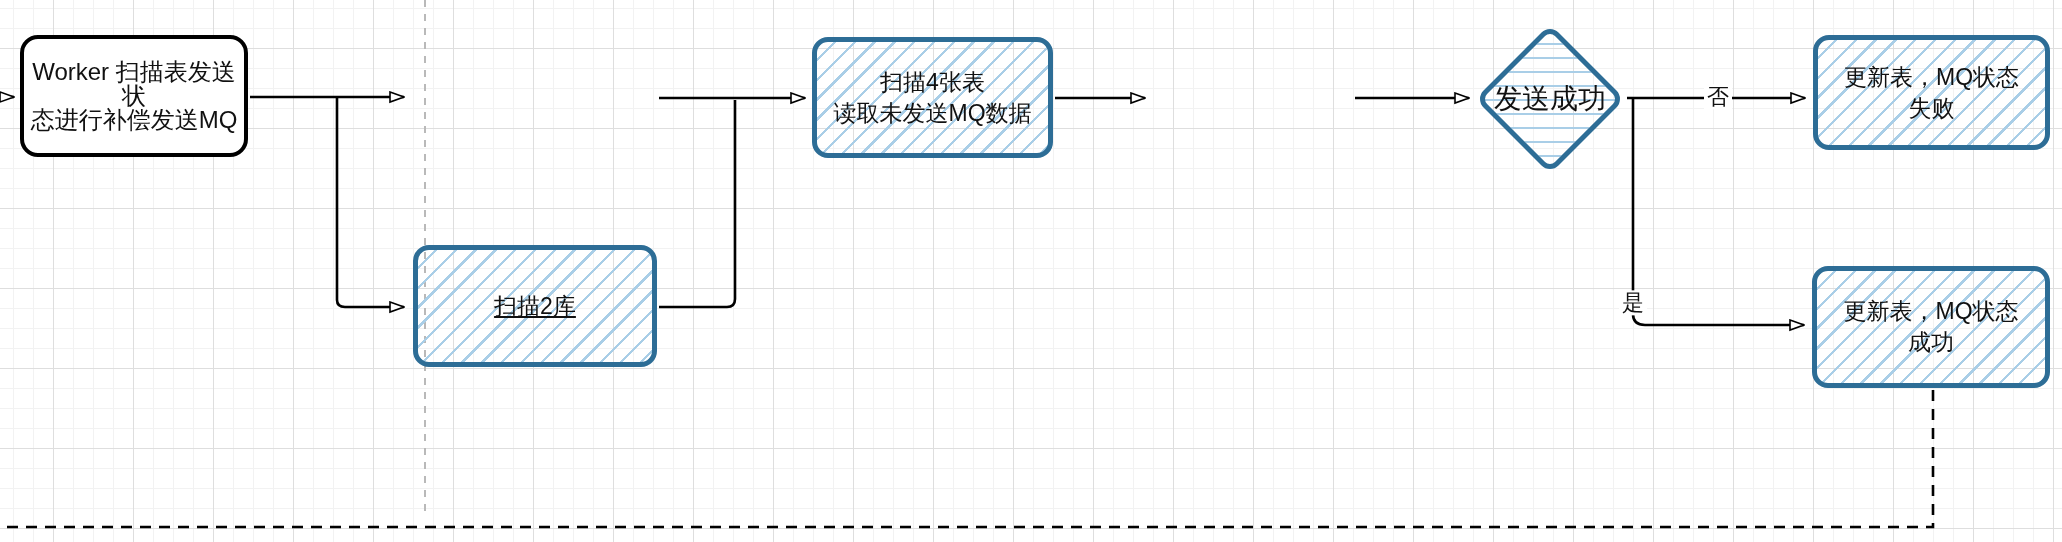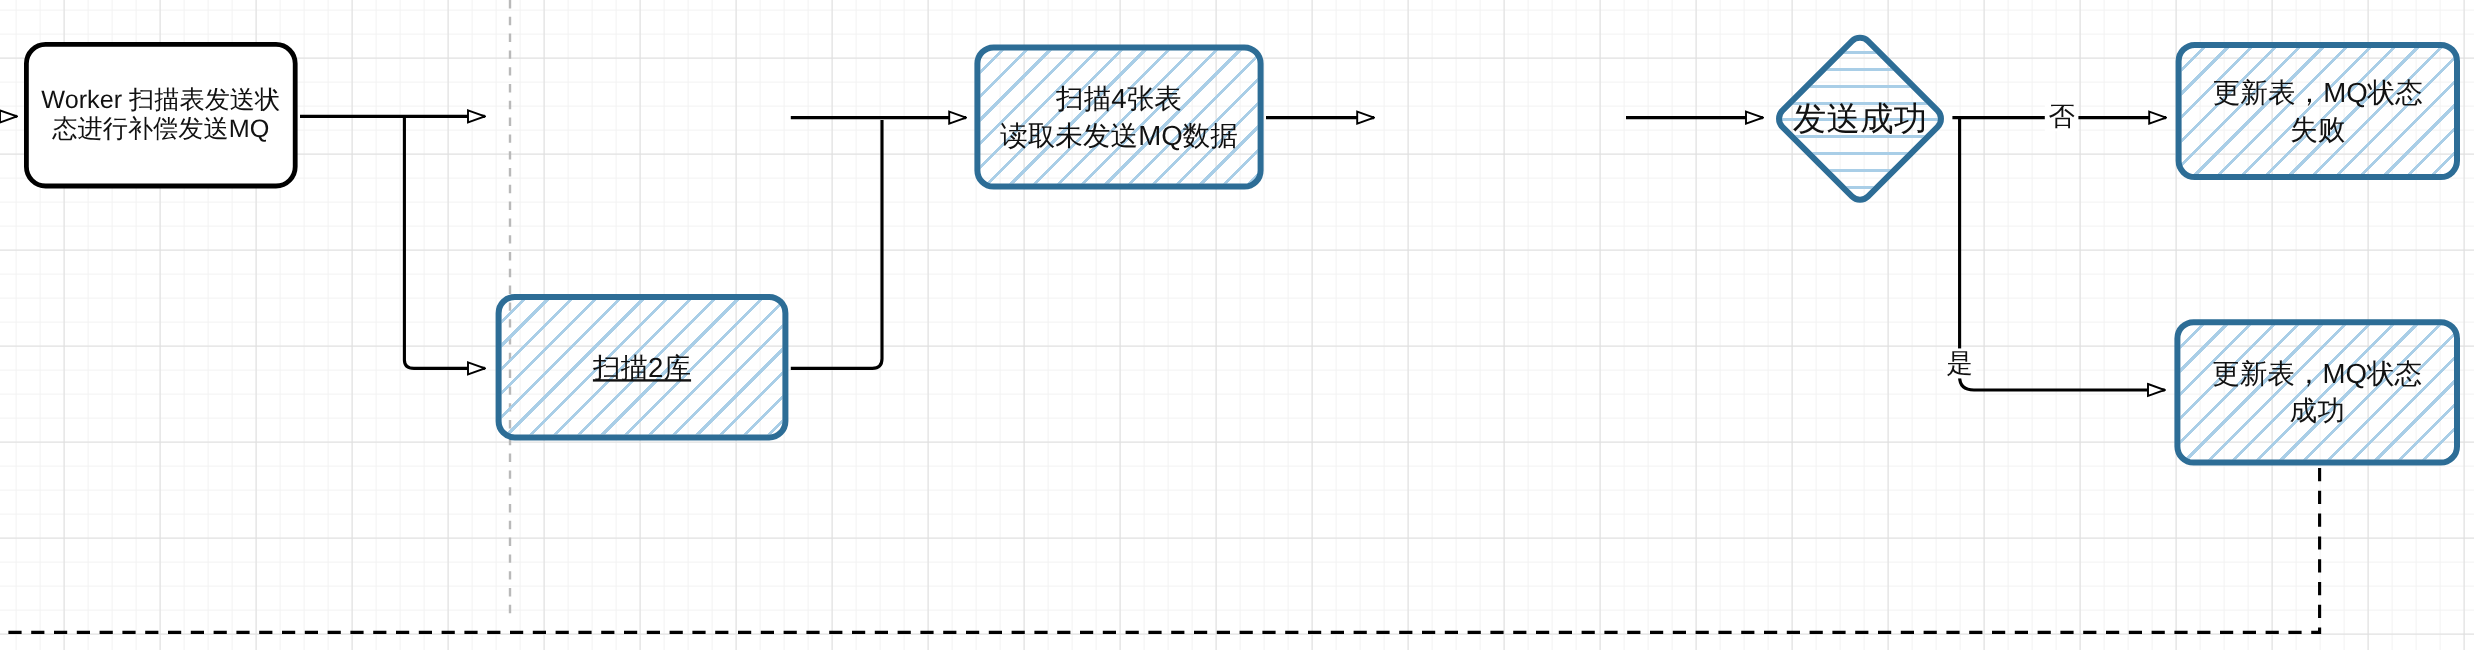--- a/index.html
+++ b/index.html
@@ -26,21 +26,21 @@
   .node .label{white-space:pre-line;}
   .proc{
     border:5px solid #2d6d96;border-radius:16px;
     background-image:repeating-linear-gradient(135deg,
       transparent 0px, transparent 11.5px,
       #a9cee7 11.5px, #a9cee7 14px);
     font-size:23px;line-height:31px;
   }
   .start{
     border:4px solid #000;border-radius:18px;background:#fff;
-    font-size:21px;line-height:24px;
+    font-size:24px;line-height:24px;
   }
   .diamond-wrap{
     position:absolute;z-index:2;
   }
   .diamond-shape{
     position:absolute;left:50%;top:50%;
     width:106px;height:106px;margin:-53px 0 0 -53px;
     transform:rotate(45deg);
     box-sizing:border-box;border:5px solid #2d6d96;border-radius:12px;
     background-image:repeating-linear-gradient(135deg,

